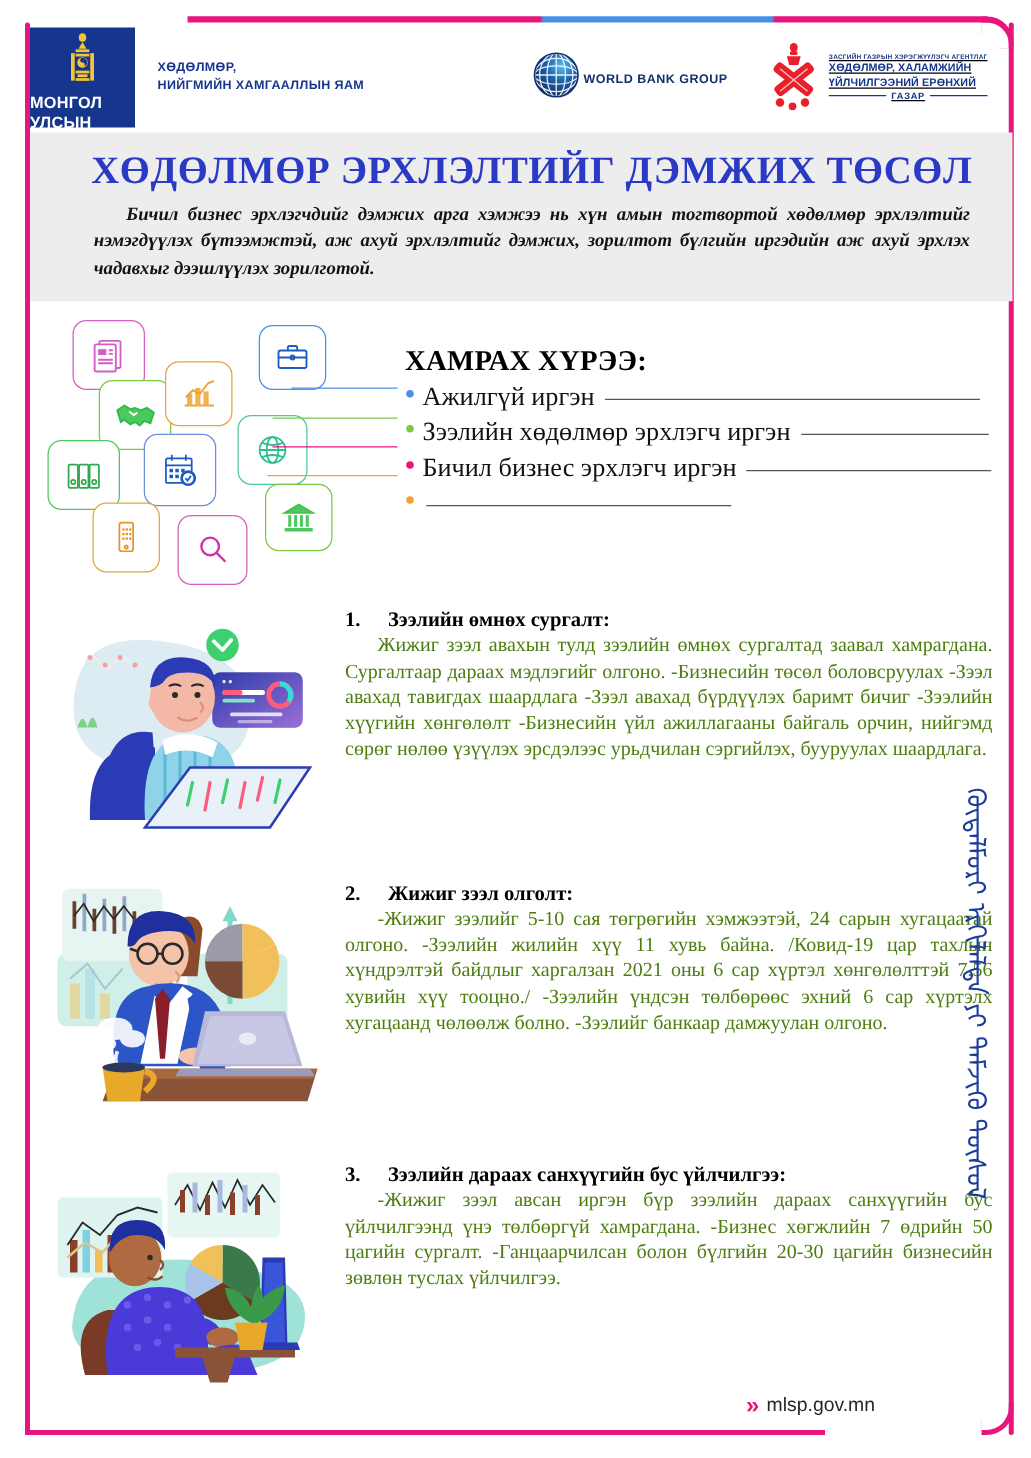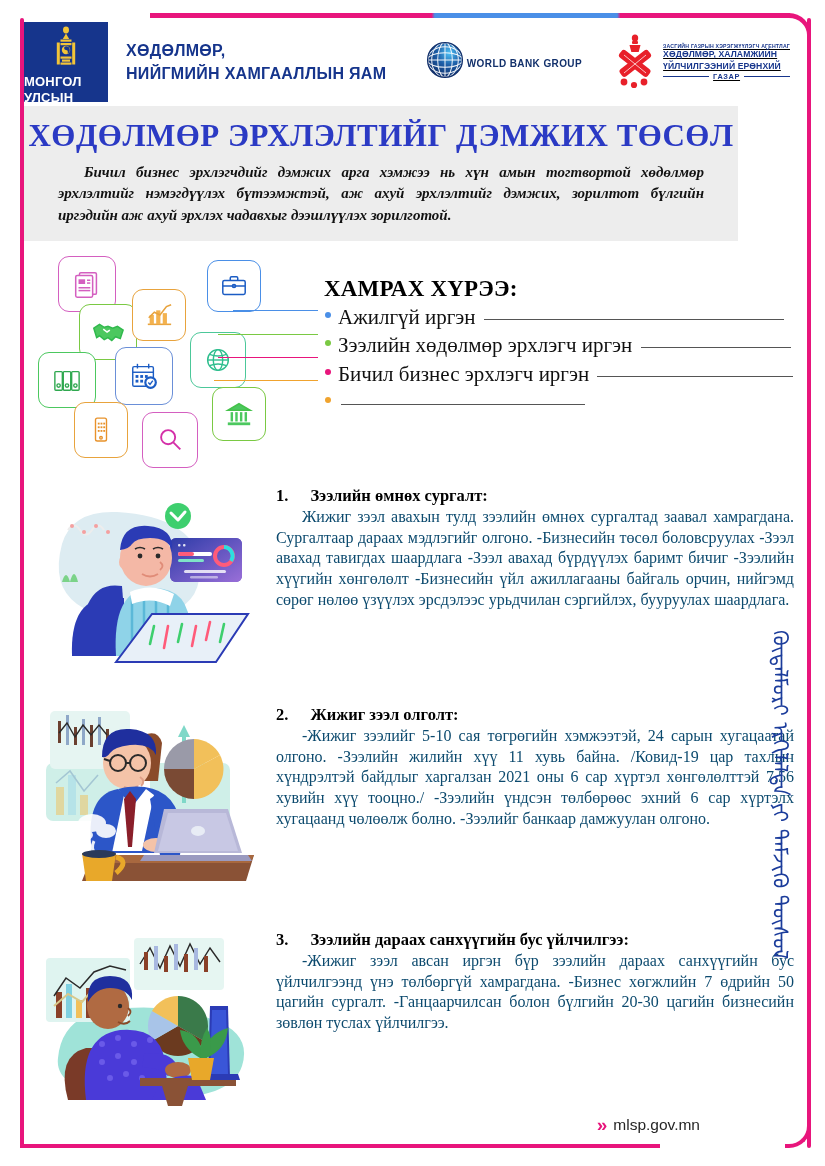--- a/index.html
+++ b/index.html
@@ -82,21 +82,21 @@
     font-size: 13px; font-weight: bold;
     text-align: left; line-height: 1.25;
     letter-spacing: .2px;
     margin-top: 2px;
   }
   .ministry-name {
     margin-left: 18px;
     color: #16358C;
     font-family: "Liberation Sans", sans-serif;
     font-weight: bold;
-    font-size: 16px;
+    font-size: 10px;
     line-height: 1.45;
     letter-spacing: .3px;
     flex: 0 0 auto;
   }
   .logo-spacer { flex: 1 1 auto; }
 
   .wb-logo {
     display: flex; flex-direction: row; align-items: center;
     flex: 0 0 auto;
     margin-right: 30px;
@@ -133,22 +133,23 @@
     color: #16358C; letter-spacing: .6px;
     white-space: nowrap; gap: 4px;
   }
   .agency-line3::before, .agency-line3::after {
     content: ""; flex: 1 1 auto; height: 1px; background: #16358C;
   }
 
   
   .title-band {
     position: absolute; left: 24px; top: 106px;
-    width: 714px; height: 135px;
+    width: 786px; height: 135px;
     background: #EDEDED;
+    padding-left: 17px;
   }
   .poster-title {
     text-align: center;
     color: #2B3AC4;
     font-family: "Liberation Serif", serif;
     font-weight: bold;
     font-size: 31px;
     letter-spacing: .5px;
     padding-top: 12px;
   }
@@ -232,21 +233,21 @@
     font-family: "Liberation Serif", serif;
     font-weight: bold; font-size: 16.5px;
     color: #000;
     display: flex; gap: 22px;
     margin-bottom: 1px;
   }
   .sec-para {
     font-family: "Liberation Serif", serif;
     font-size: 16px;
     line-height: 1.29;
-    color: #0c4a6e;
+    color: #4d7c0f;
     text-align: justify;
   }
   .sec-para .indent { display: inline-block; width: 26px; }
 
   
   .vert-script {
     position: absolute;
     right: 22px; top: 470px;
     width: 34px; height: 650px;
     color: #1B3C9B;

